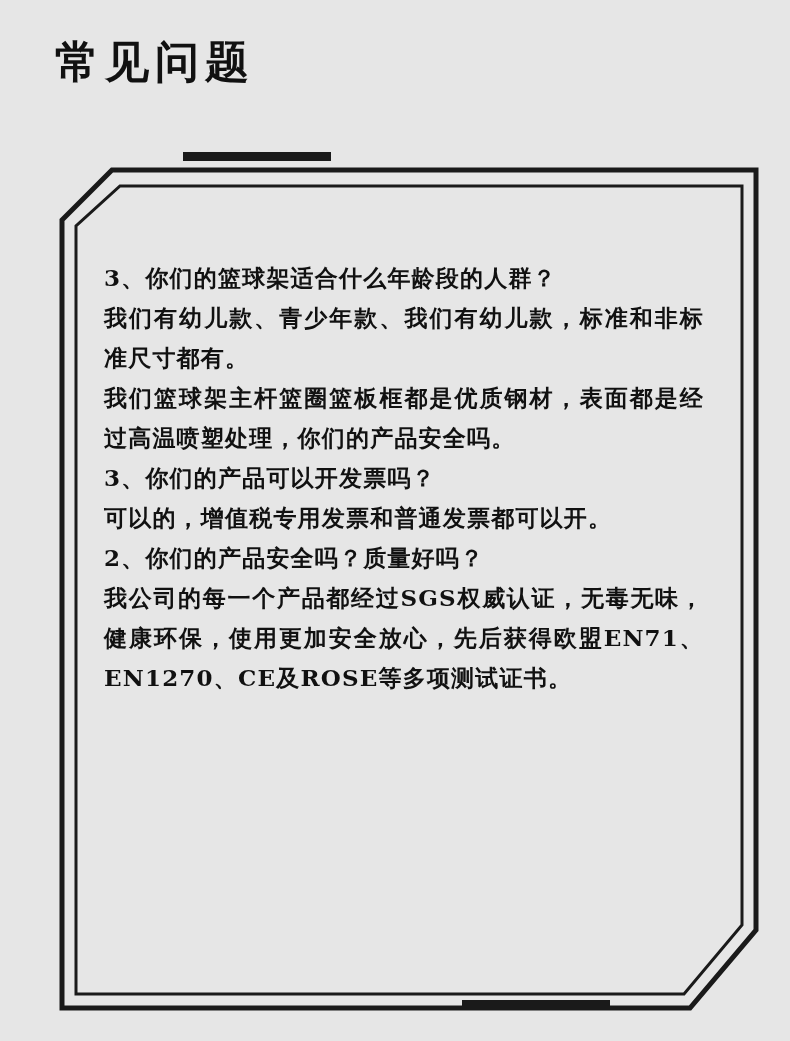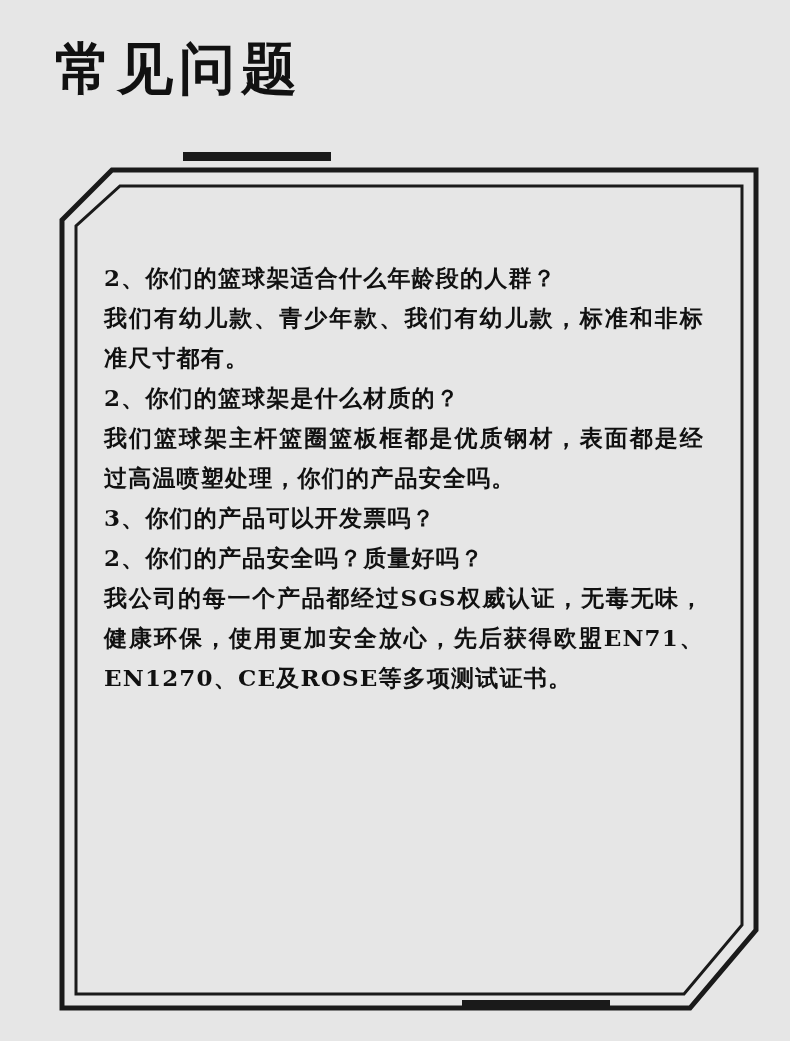--- a/index.html
+++ b/index.html
@@ -18,21 +18,21 @@
     position: relative;
     width: 790px;
     height: 1041px;
     box-sizing: border-box;
   }
   .title {
     position: absolute;
     left: 55px;
     top: 38px;
     font-family: "DejaVu Serif", "Liberation Serif", serif;
-    font-size: 56px;
+    font-size: 44px;
     font-weight: bold;
     letter-spacing: 6px;
     color: #111111;
     line-height: 1.1;
     white-space: nowrap;
   }
   .frame-svg {
     position: absolute;
     left: 0;
     top: 0;
@@ -77,31 +77,31 @@
     <path d="M 120 186 L 742 186 L 742 925 L 684 994 L 76 994 L 76 226 Z" fill="none" stroke="#1a1a1a" stroke-width="3"></path>
 
     <rect x="183" y="152" width="148" height="9" fill="#1a1a1a"></rect>
 
     <rect x="462" y="1000" width="148" height="9" fill="#1a1a1a"></rect>
   </svg>
 
   <div class="faq-body">
 
     <div class="faq-item">
-      <p class="q">2、你们的篮球架适合什么年龄段的人群？</p>
+      <p class="q">3、你们的篮球架适合什么年龄段的人群？</p>
       <p class="a">我们有幼儿款、青少年款、我们有幼儿款，标准和非标准尺寸都有。</p>
     </div>
 
     <div class="faq-item">
-      <p class="q">2、你们的篮球架是什么材质的？</p>
       <p class="a">我们篮球架主杆篮圈篮板框都是优质钢材，表面都是经过高温喷塑处理，你们的产品安全吗。</p>
     </div>
 
     <div class="faq-item">
       <p class="q">3、你们的产品可以开发票吗？</p>
+      <p class="a">可以的，增值税专用发票和普通发票都可以开。</p>
     </div>
 
     <div class="faq-item">
       <p class="q">2、你们的产品安全吗？质量好吗？</p>
       <p class="a">我公司的每一个产品都经过SGS权威认证，无毒无味，健康环保，使用更加安全放心，先后获得欧盟EN71、EN1270、CE及ROSE等多项测试证书。</p>
     </div>
 
   </div>
 
 </div>

